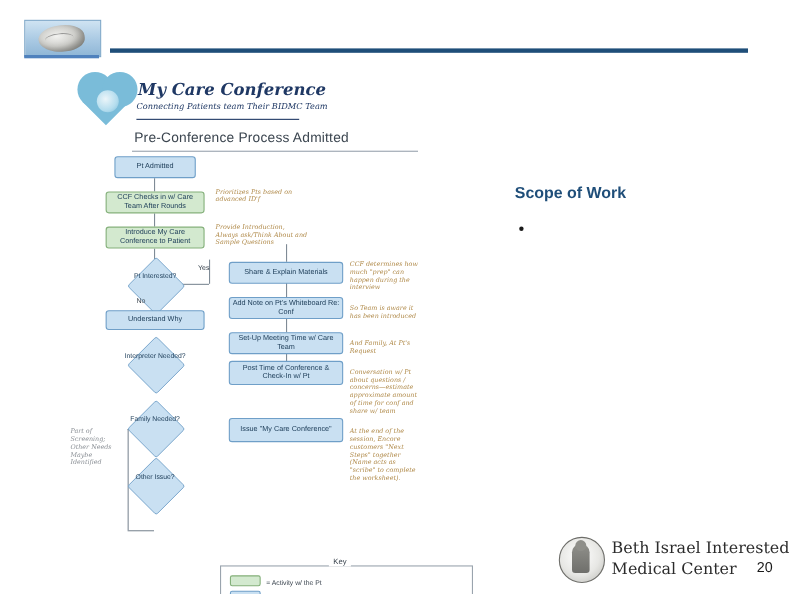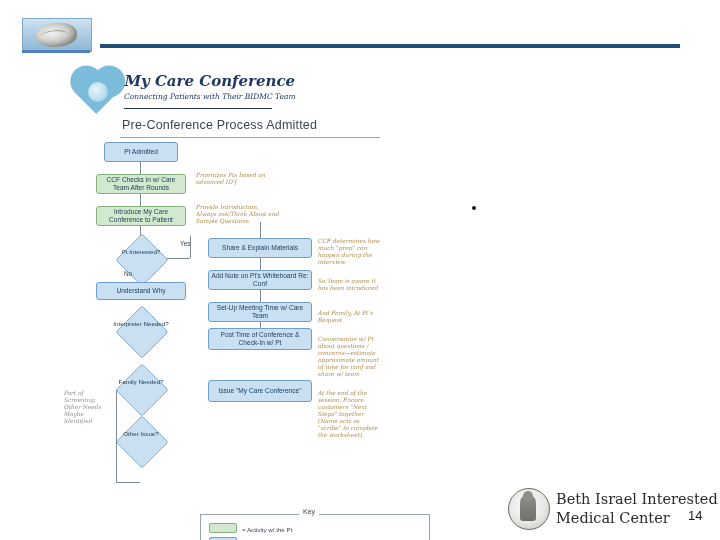--- a/index.html
+++ b/index.html
@@ -418,21 +418,21 @@
 
 <div class="content">
 
   <div class="brand">
     <div class="brand-mark">
       <div class="heart"></div>
       <div class="heart-inner"></div>
     </div>
     <div class="brand-text">
       <div class="brand-title">My Care Conference</div>
-      <div class="brand-sub">Connecting Patients with Their BIDMC Team</div>
+      <div class="brand-sub">Connecting Patients team Their BIDMC Team</div>
     </div>
     <div class="brand-underline"></div>
   </div>
 
   <div class="flow">
     <div class="flow-title">Pre-Conference Process Admitted</div>
     <div class="flow-title-rule"></div>
 
     <div class="conn vline" style="left:60px; top:44px; height:12px;"></div>
     <div class="conn vline" style="left:60px; top:76px; height:12px;"></div>
@@ -506,27 +506,28 @@
       <div class="key-title">Key</div>
       <div class="key-row" style="top:8px;">
         <span class="key-swatch green"></span><span>= Activity w/ the Pt</span>
       </div>
       <div class="key-row" style="top:22px;">
         <span class="key-swatch blue"></span>
       </div>
     </div>
   </div>
 
+  <div class="scope-title">Scope of Work</div>
   <div class="scope-list">
     <div class="scope-item">
       <span class="bullet"></span>
     </div>
   </div>
 
   <div class="bidmc">
     <div class="bidmc-seal">
       <div class="fig"></div>
     </div>
     <div class="bidmc-name">Beth Israel Interested</div>
     <div class="bidmc-name2">Medical Center</div>
   </div>
-  <div class="page-num">14</div>
+  <div class="page-num">20</div>
 </div>
 
 </body></html>

